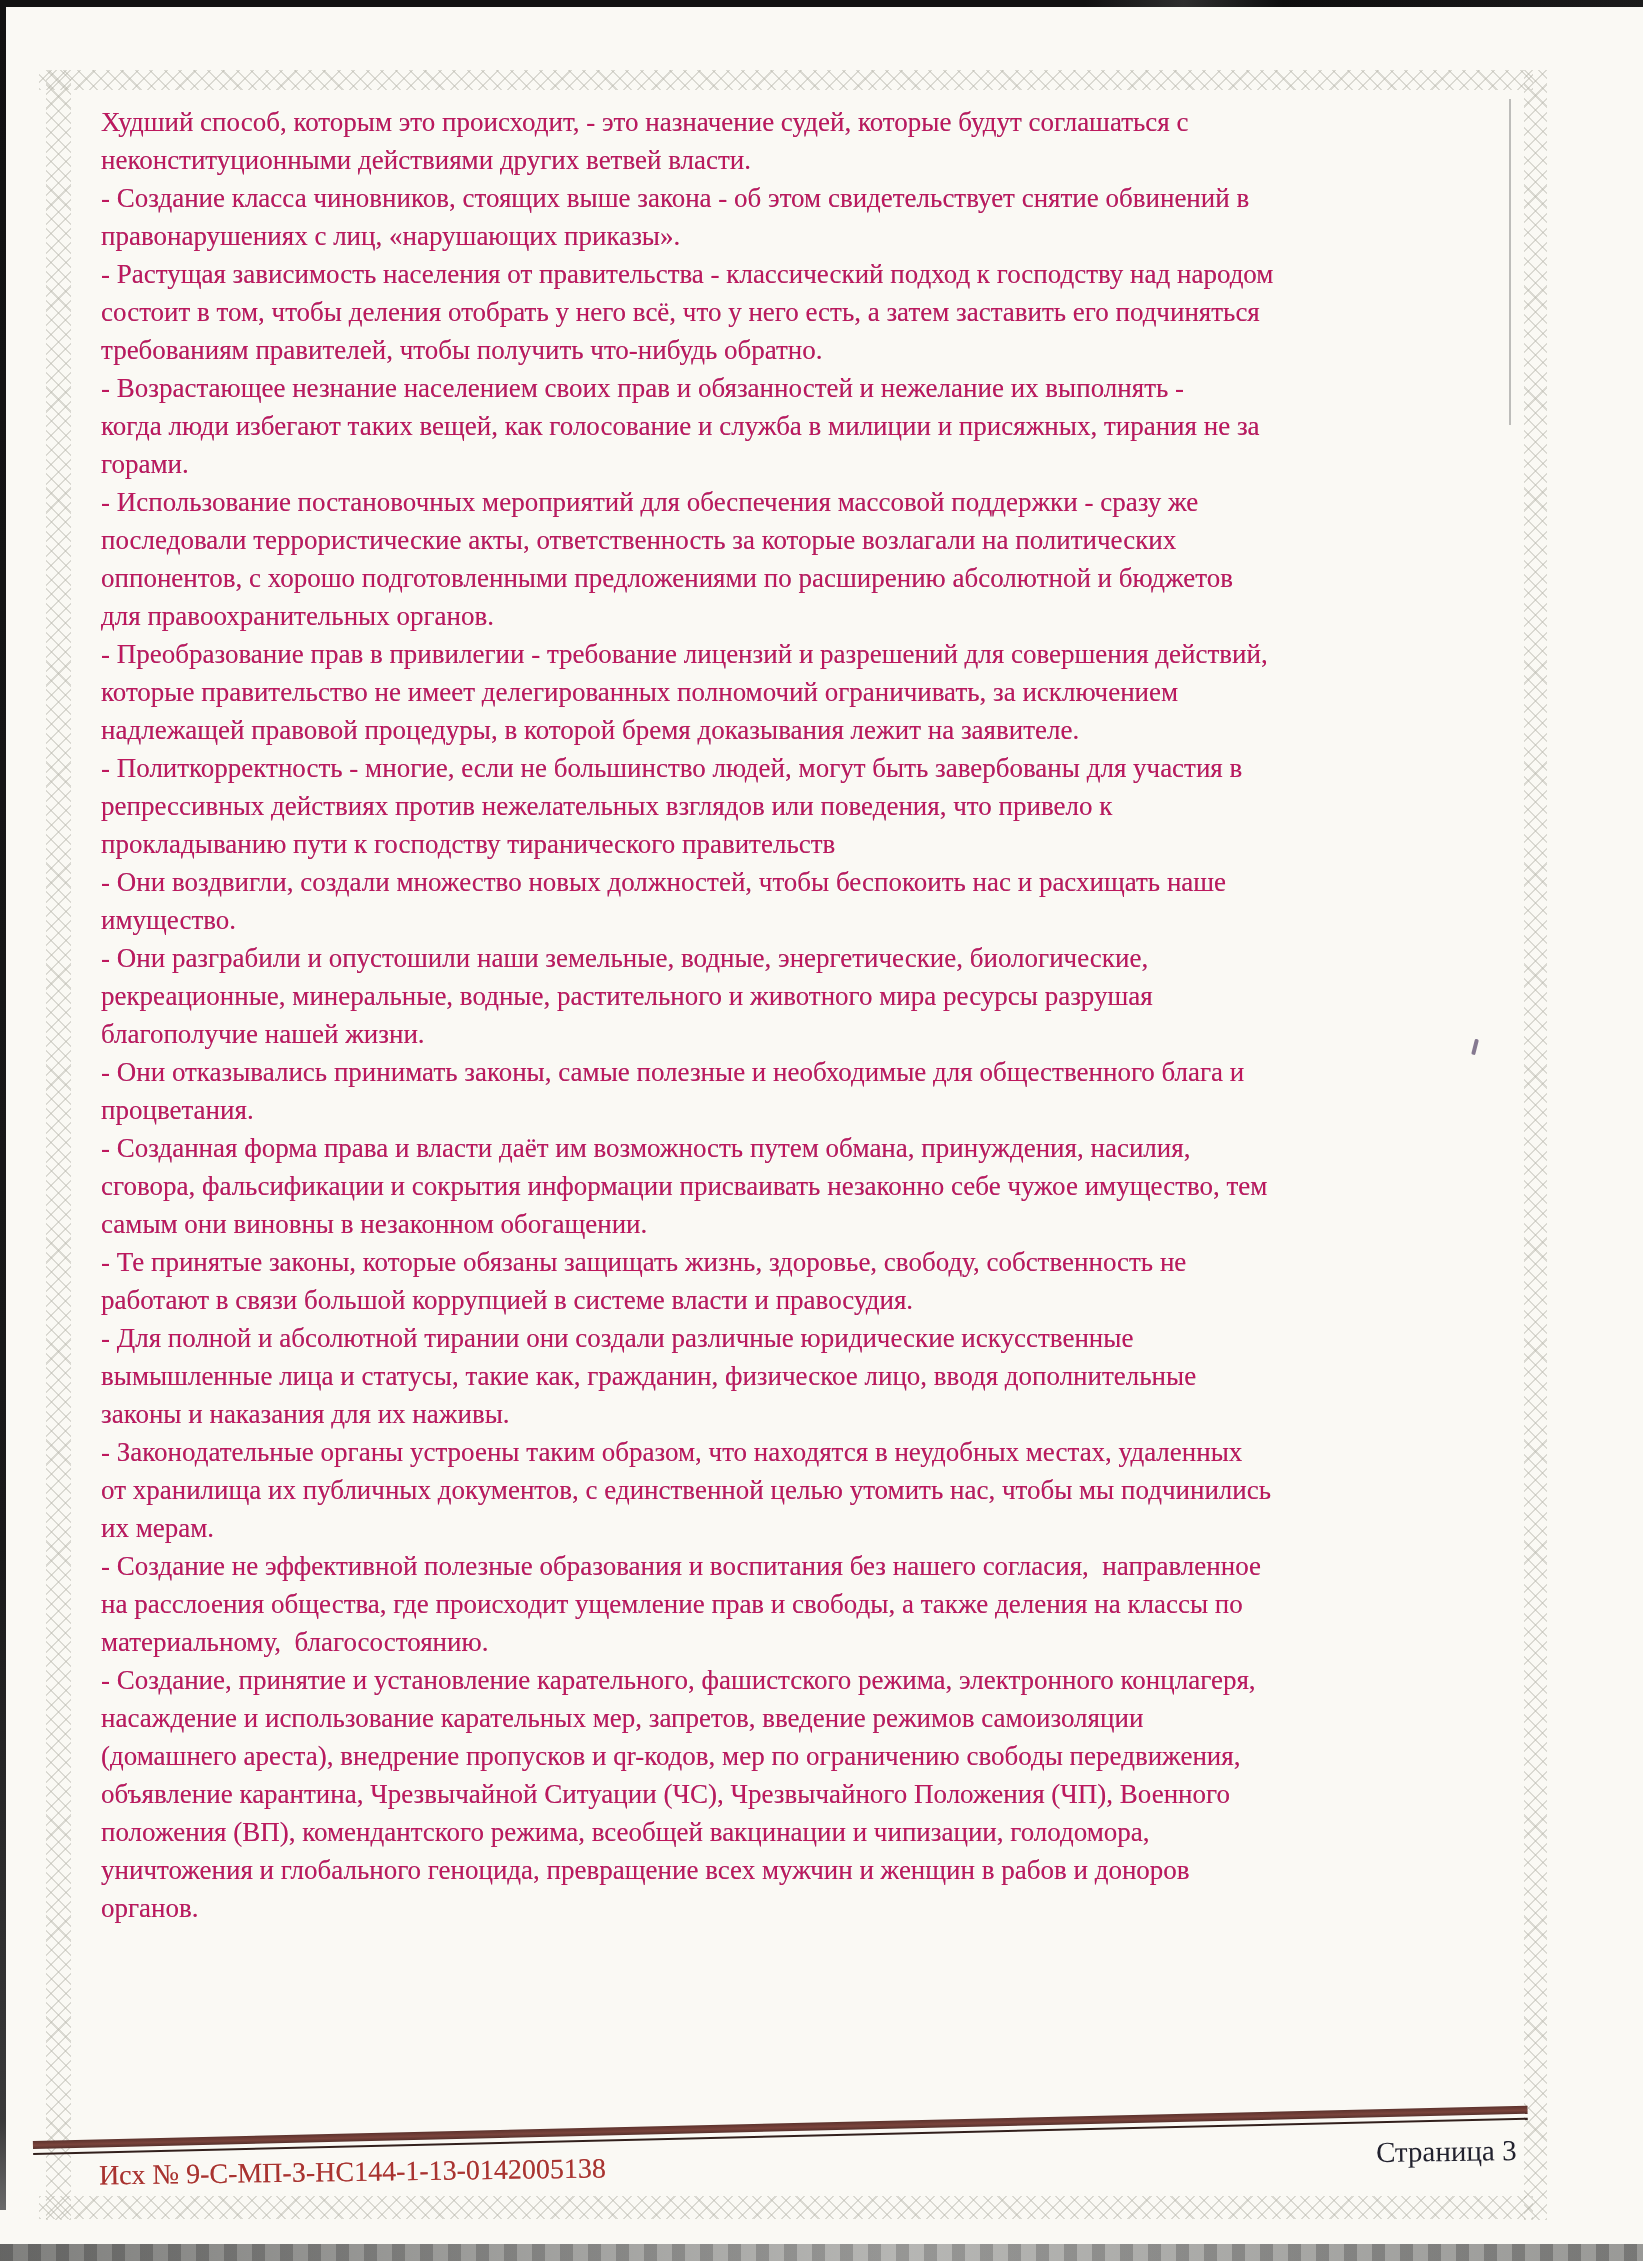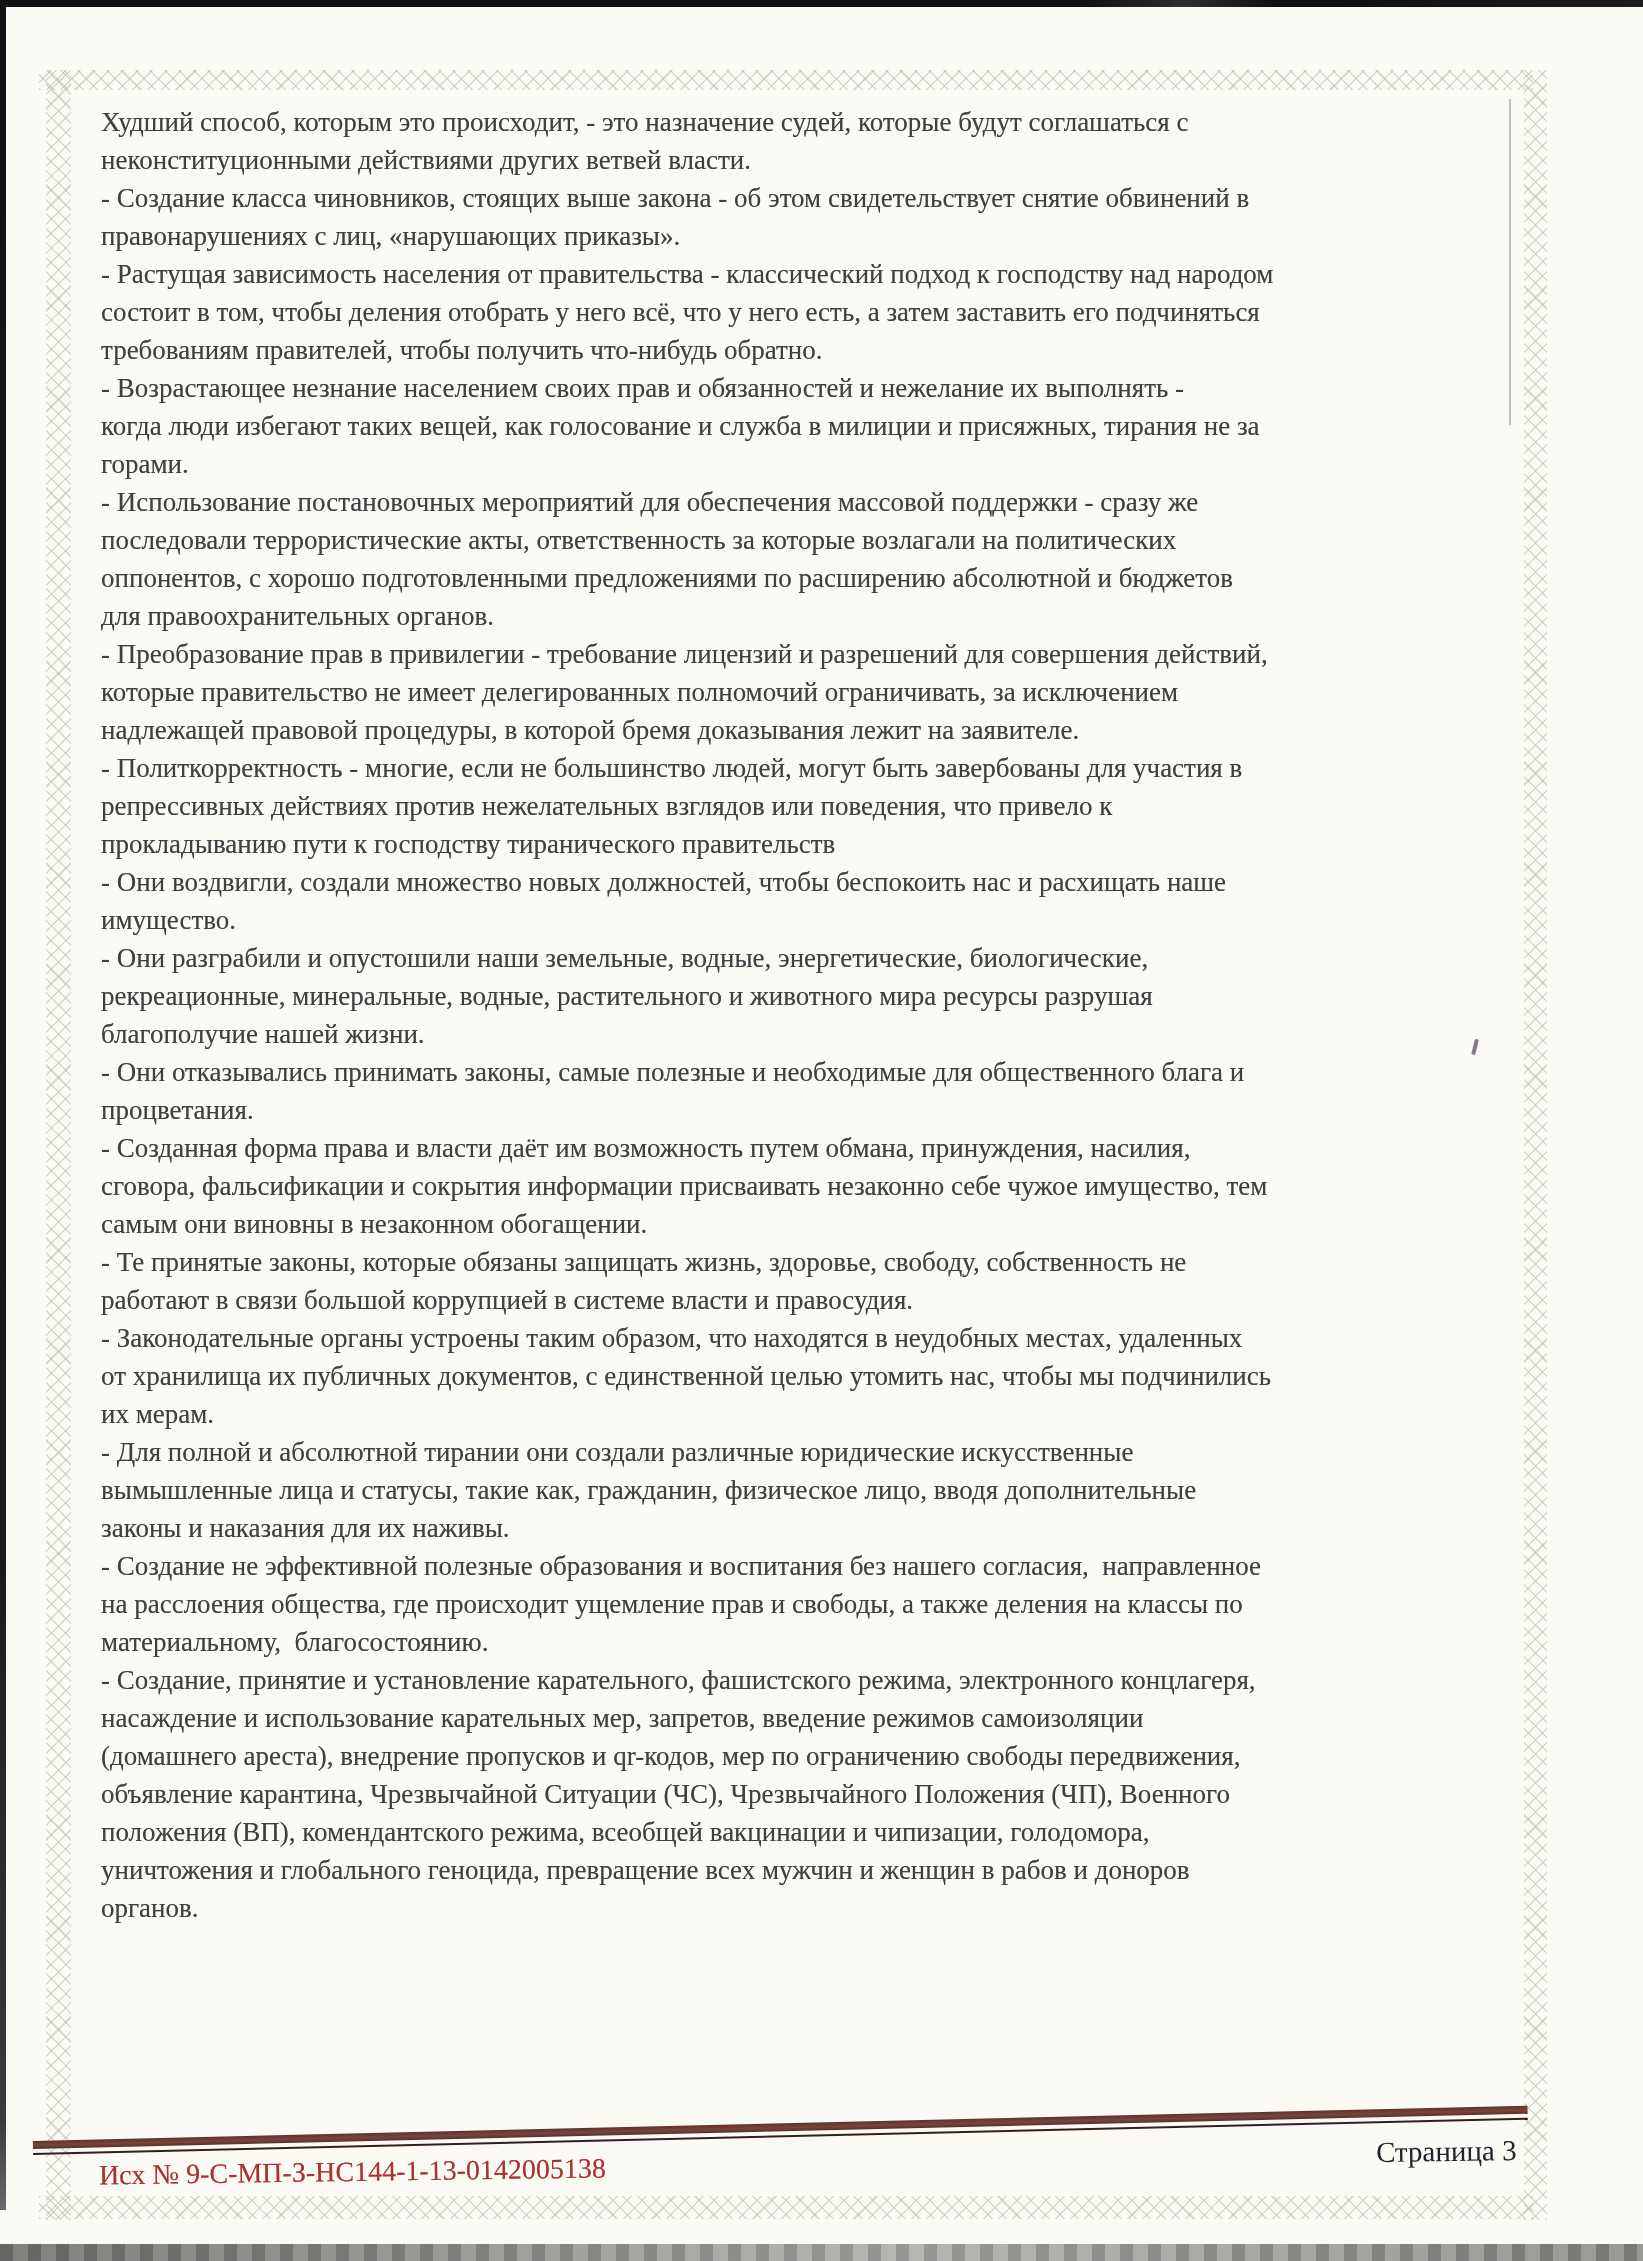--- a/index.html
+++ b/index.html
@@ -29,21 +29,21 @@
       repeating-linear-gradient(-45deg, rgba(170,170,158,.50) 0 1.5px, rgba(0,0,0,0) 1.5px 10.2px);
   }
   .zz-top    { left:39px;   top:70px;  width:1494px; height:20.3px; }
   .zz-bottom { left:39px;   top:2196px; width:1494px; height:23px; }
   .zz-left   { left:46px;   top:70px;  width:25px;   height:2150px; }
   .zz-right  { left:1524px; top:70px;  width:23px;   height:2150px; }
 
   
   .doc-body {
     position:absolute; left:101px; top:103px; width:1424px;
-    font-size:27px; line-height:38px; color:#404040;
+    font-size:27px; line-height:38px; color:#be185d;
     text-shadow:0 0 0.5px rgba(48,44,99,.45);
   }
   .para { white-space:pre-wrap; margin:0; }
 
   
   .footer-rule {
     position:absolute; left:33px; top:2141px; width:1495px;
     transform:rotate(-1.35deg); transform-origin:left center;
   }
   .rule-thick { height:8.2px; background:linear-gradient(180deg,#5d332d,#7a443c 55%,#55302b); }
@@ -106,26 +106,26 @@
       <div class="para">- Они разграбили и опустошили наши земельные, водные, энергетические, биологические,
 рекреационные, минеральные, водные, растительного и животного мира ресурсы разрушая
 благополучие нашей жизни.</div>
       <div class="para">- Они отказывались принимать законы, самые полезные и необходимые для общественного блага и
 процветания.</div>
       <div class="para">- Созданная форма права и власти даёт им возможность путем обмана, принуждения, насилия,
 сговора, фальсификации и сокрытия информации присваивать незаконно себе чужое имущество, тем
 самым они виновны в незаконном обогащении.</div>
       <div class="para">- Те принятые законы, которые обязаны защищать жизнь, здоровье, свободу, собственность не
 работают в связи большой коррупцией в системе власти и правосудия.</div>
+      <div class="para">- Для полной и абсолютной тирании они создали различные юридические искусственные
+вымышленные лица и статусы, такие как, гражданин, физическое лицо, вводя дополнительные
+законы и наказания для их наживы.</div>
       <div class="para">- Законодательные органы устроены таким образом, что находятся в неудобных местах, удаленных
 от хранилища их публичных документов, с единственной целью утомить нас, чтобы мы подчинились
 их мерам.</div>
-      <div class="para">- Для полной и абсолютной тирании они создали различные юридические искусственные
-вымышленные лица и статусы, такие как, гражданин, физическое лицо, вводя дополнительные
-законы и наказания для их наживы.</div>
       <div class="para">- Создание не эффективной полезные образования и воспитания без нашего согласия,  направленное
 на расслоения общества, где происходит ущемление прав и свободы, а также деления на классы по
 материальному,  благосостоянию.</div>
       <div class="para">- Создание, принятие и установление карательного, фашистского режима, электронного концлагеря,
 насаждение и использование карательных мер, запретов, введение режимов самоизоляции
 (домашнего ареста), внедрение пропусков и qr-кодов, мер по ограничению свободы передвижения,
 объявление карантина, Чрезвычайной Ситуации (ЧС), Чрезвычайного Положения (ЧП), Военного
 положения (ВП), комендантского режима, всеобщей вакцинации и чипизации, голодомора,
 уничтожения и глобального геноцида, превращение всех мужчин и женщин в рабов и доноров
 органов.</div>

